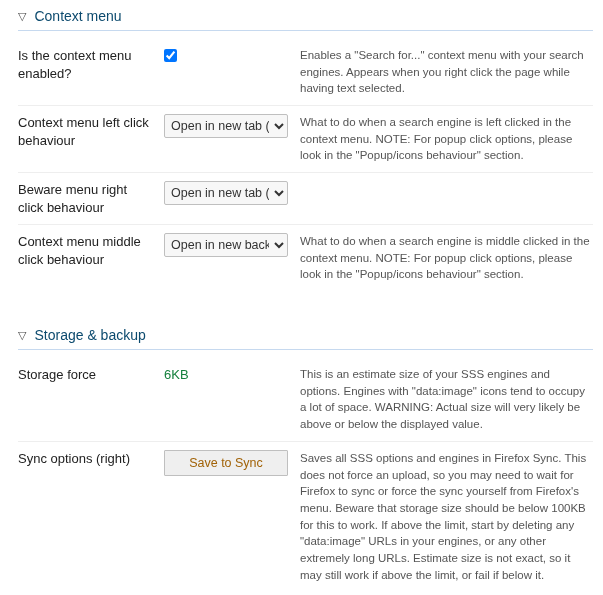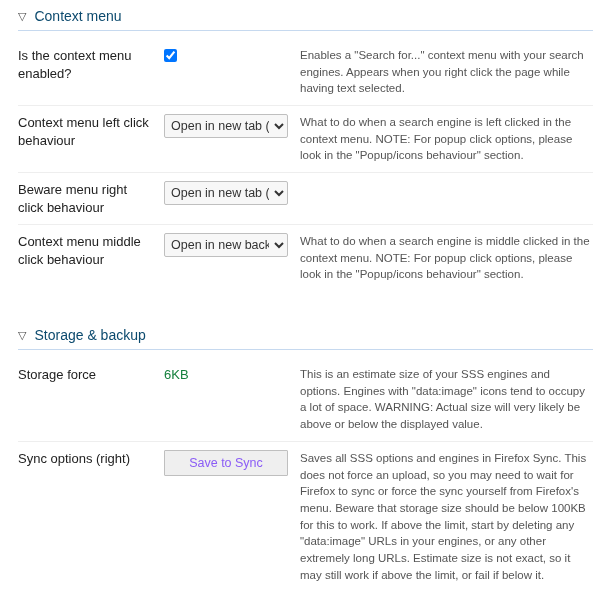--- a/index.html
+++ b/index.html
@@ -84,21 +84,21 @@
     width: 13px;
     height: 13px;
   }
   button.action {
     width: 100%;
     font-size: 12.5px;
     padding: 5px 6px;
     border: 1px solid #bfbfbf;
     border-radius: 1px;
     background: #efefef;
-    color: #8b5cf6;
+    color: #a16207;
     cursor: pointer;
   }
   .static-val {
     font-size: 13px;
     color: #15803d;
     padding-top: 1px;
   }
 </style>
 </head>
 <body>

